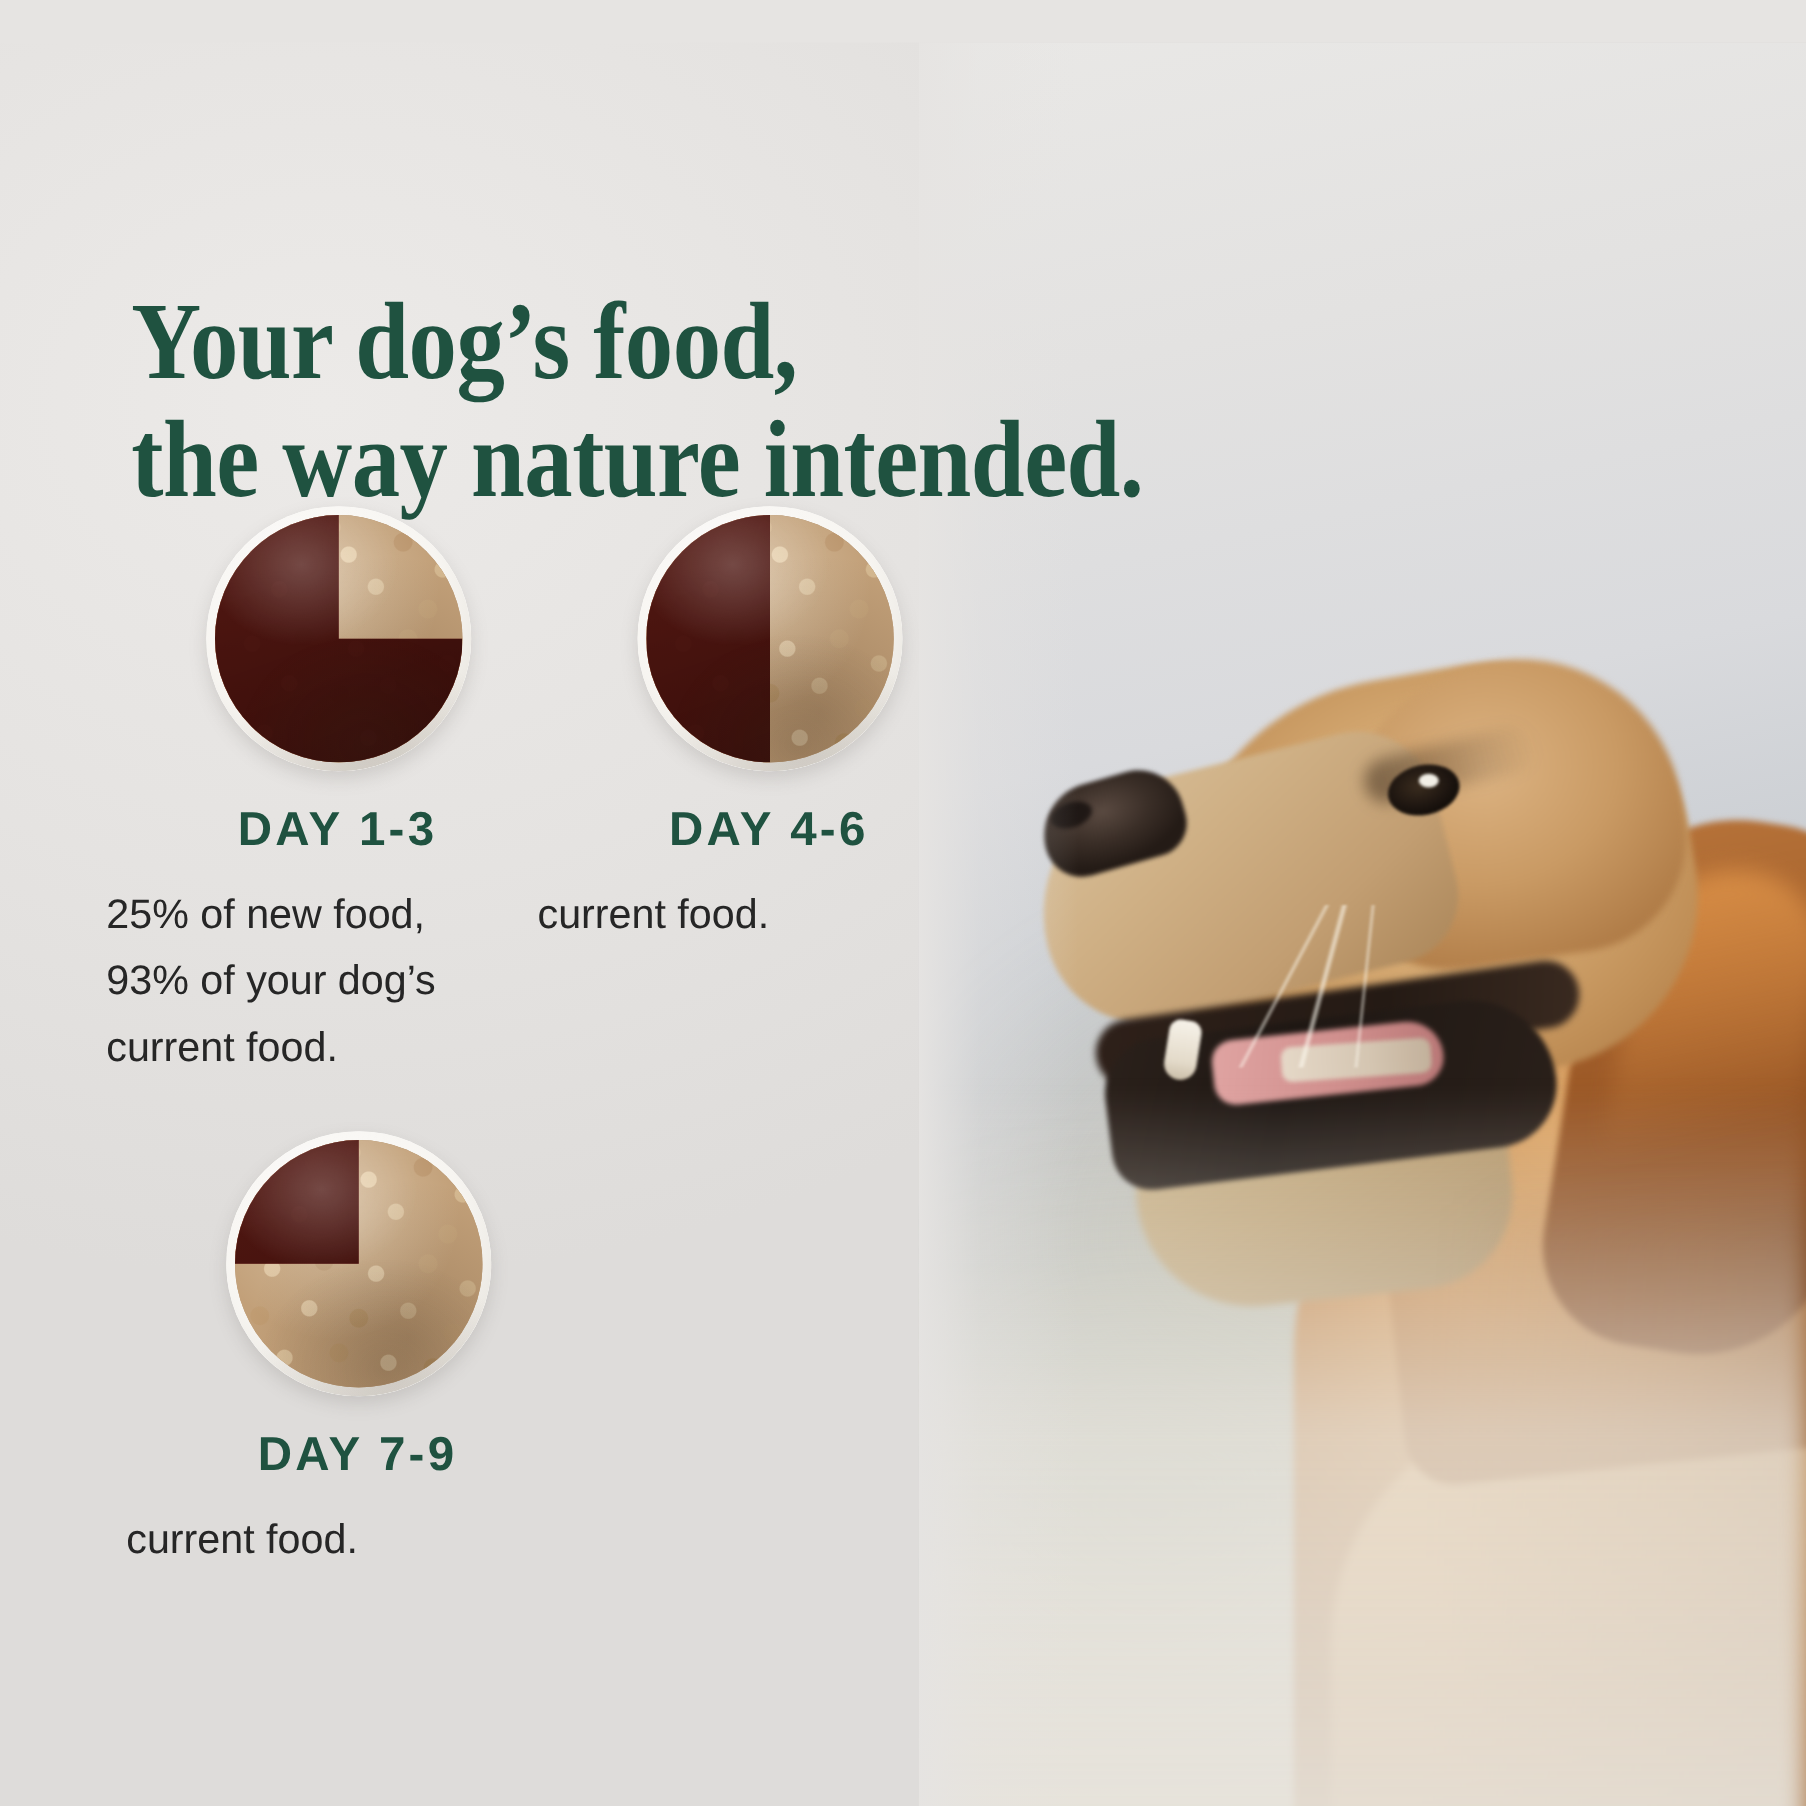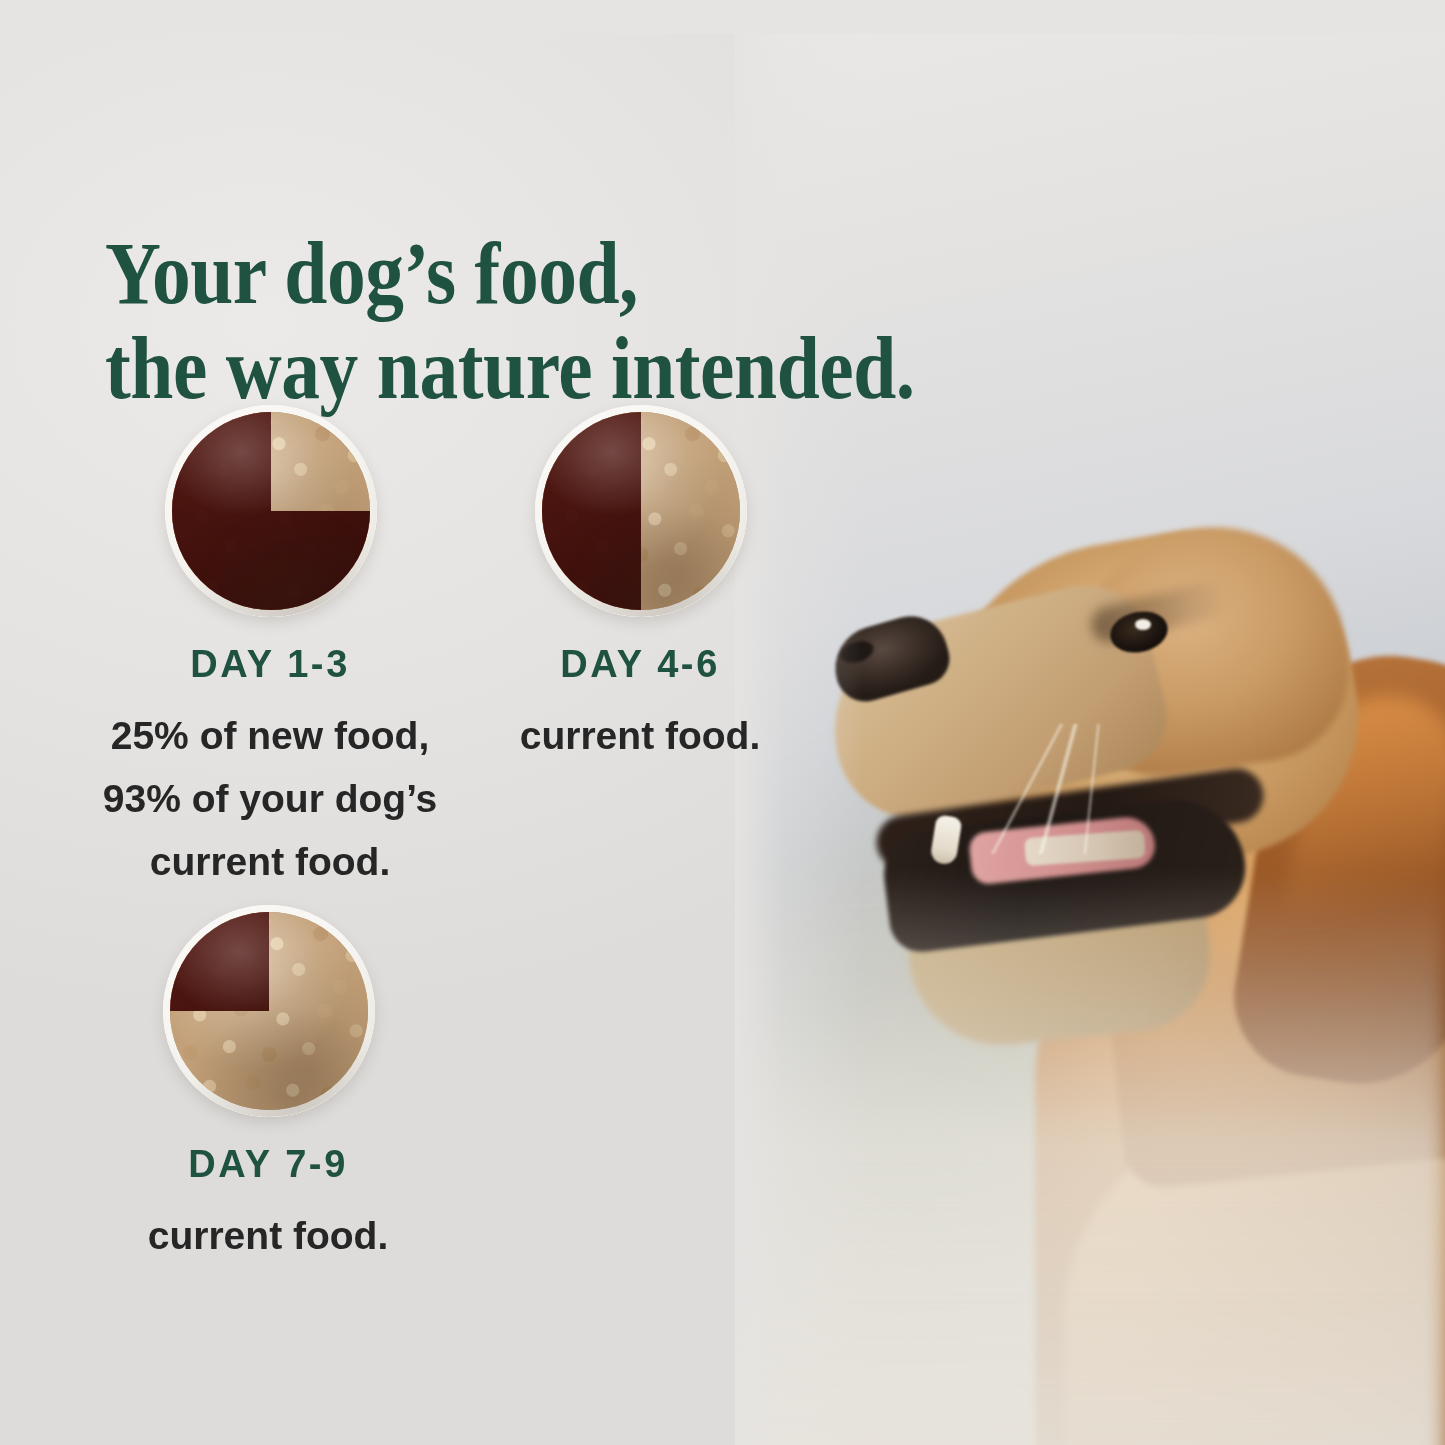--- a/index.html
+++ b/index.html
@@ -213,22 +213,22 @@
     letter-spacing:-0.5px;
     color:#1f5240;
     transform:scaleX(.88);transform-origin:left top;
   }
   .headline .l2{display:block;}
 
   
   .grid{position:absolute;left:0;top:0;width:830px;height:1445px;}
   .cell{position:absolute;width:370px;}
   .cell.c1{left:85px;top:365px;}
-  .cell.c2{left:455px;top:365px;}
-  .cell.c3{left:83px;top:865px;}
+  .cell.c2{left:430px;top:365px;}
+  .cell.c3{left:101px;top:865px;}
   .cell.c4{left:455px;top:865px;}
 
   .bowl-wrap{position:relative;width:370px;height:240px;}
   .bowl{
     position:absolute;left:80px;top:6px;width:212px;height:212px;
     border-radius:50%;
     background:#f4f2ee;
     box-shadow:
       0 6px 14px rgba(120,115,110,.22),
       inset 0 0 0 1px rgba(255,255,255,.6);
@@ -309,22 +309,22 @@
       radial-gradient(ellipse 80% 70% at 60% 90%, rgba(60,45,30,.18) 0%, rgba(60,45,30,0) 60%);
     pointer-events:none;
   }
 
   .day-label{
     margin-top:4px;text-align:center;
     font-size:38px;font-weight:bold;letter-spacing:2.6px;
     color:#1f5240;
   }
   .desc{
-    margin-top:18px;text-align:center;
-    font-size:39px;line-height:1.62;color:#262626;font-weight:700;
+    margin-top:18px;text-align:left;
+    font-size:33px;line-height:1.62;color:#262626;font-weight:400;
   }
   .desc span{display:block;}
 </style>
 </head>
 <body>
 
 <div id="stage">
 
   <div class="photo">
     <div class="sky"></div>

